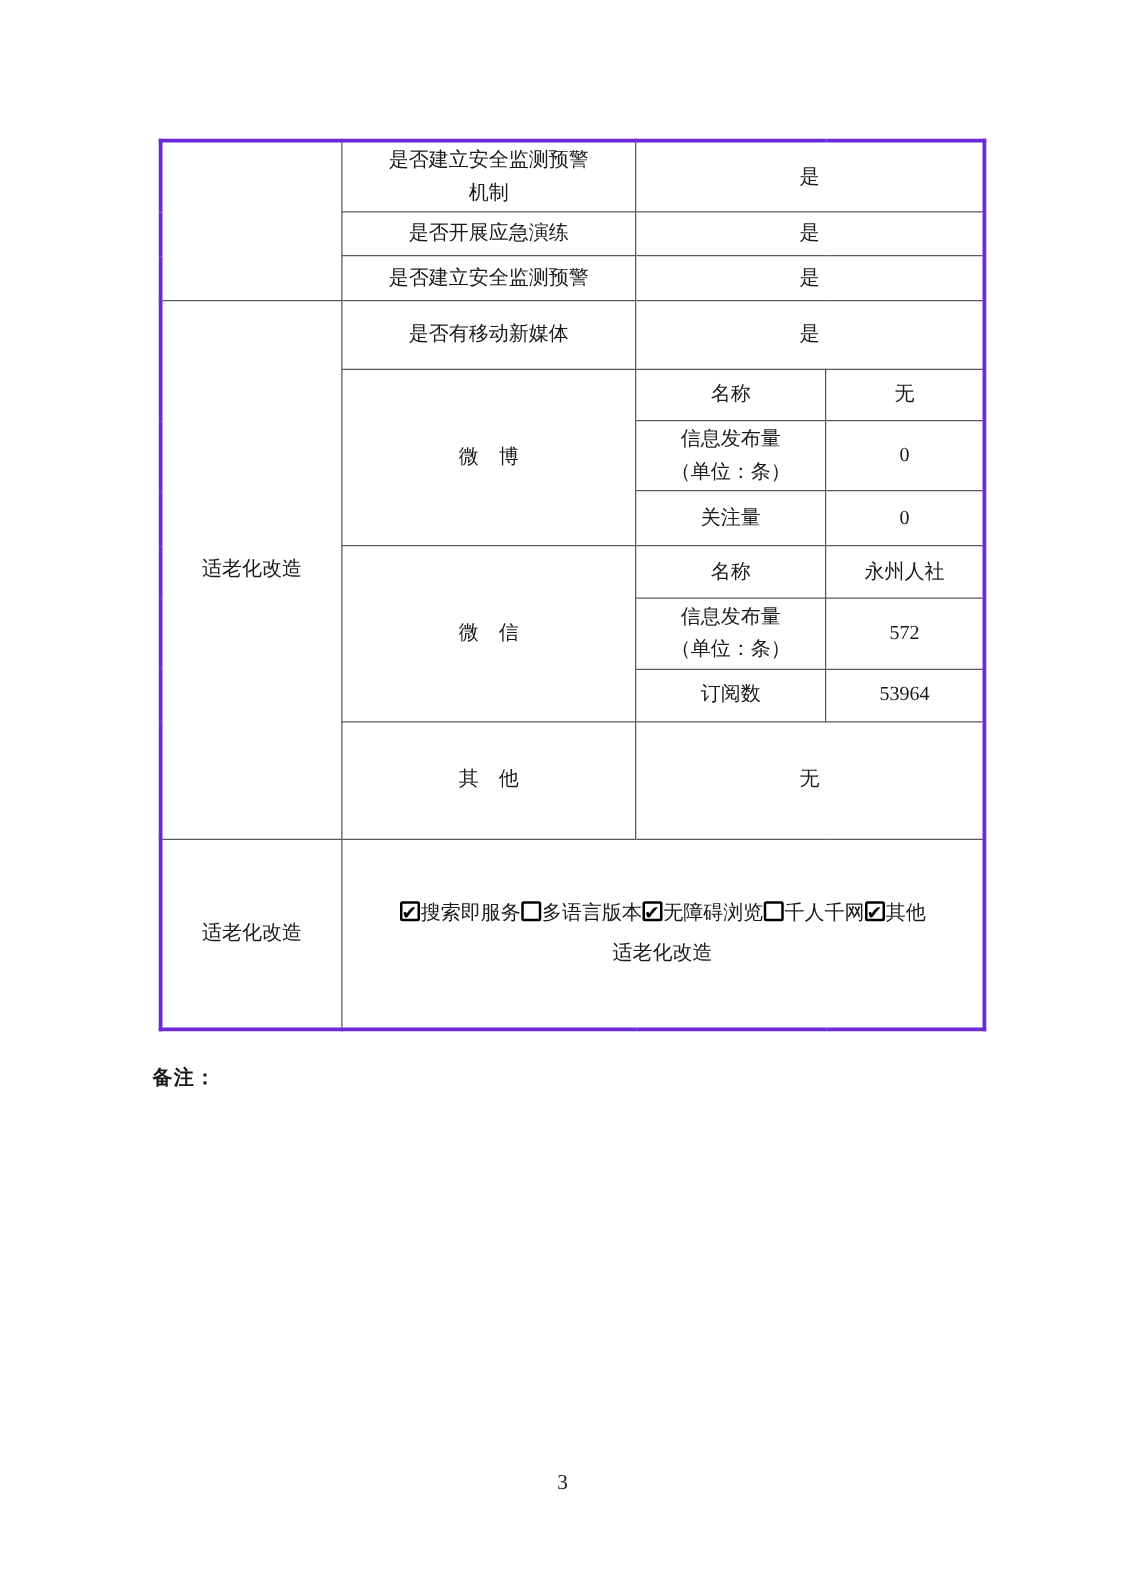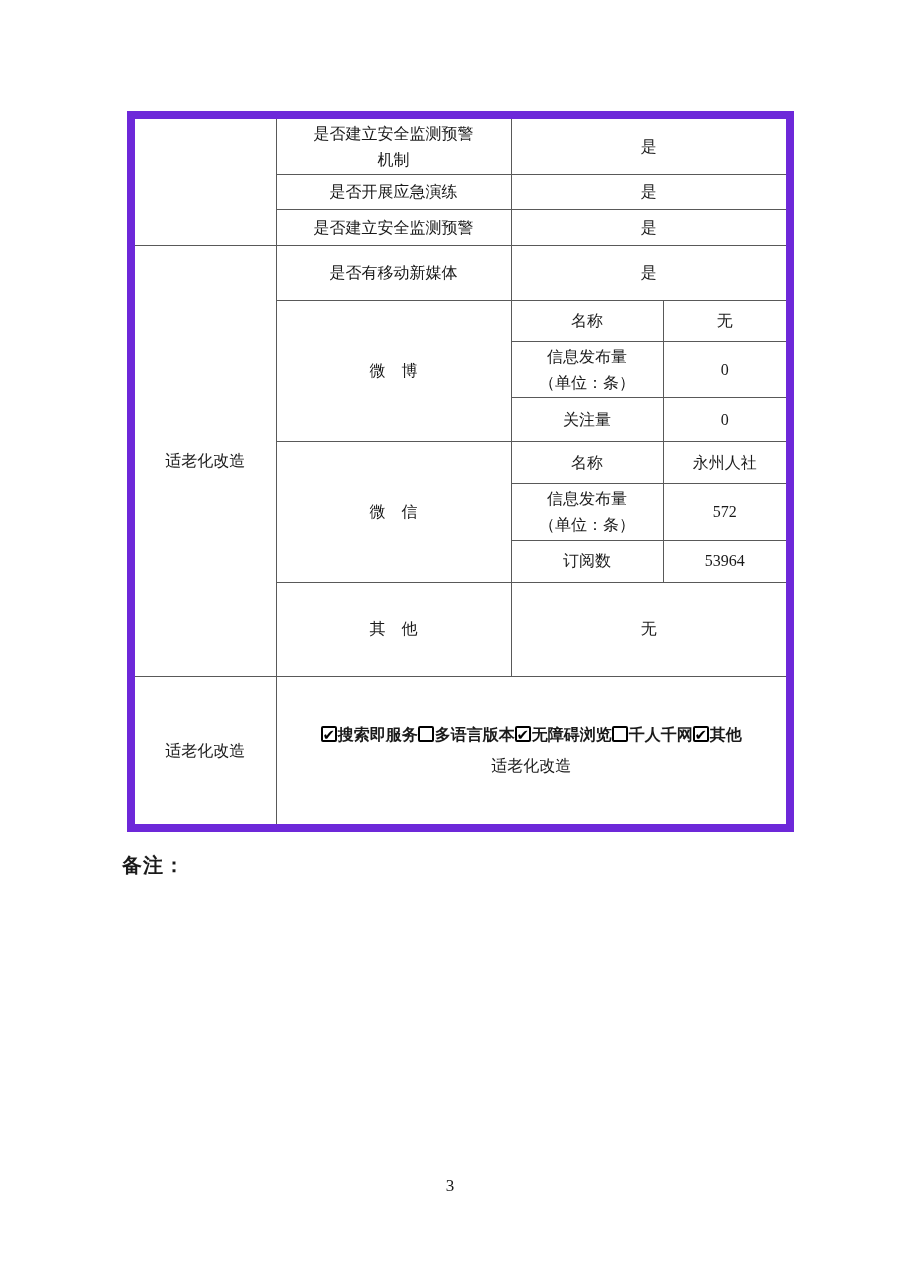--- a/index.html
+++ b/index.html
@@ -9,21 +9,21 @@
     background:#ffffff;
     font-family:"Liberation Serif","DejaVu Serif",serif;
     color:#1a1a1a;
     overflow:hidden;
   }
   table.report{
     position:absolute;left:127px;top:111px;
     width:659px;
     border-collapse:collapse;
     table-layout:fixed;
-    border:8px solid #6d28d9;
+    border:3px solid #6d28d9;
   }
   table.report td{
     border:1px solid #595959;
     text-align:center;
     vertical-align:middle;
     font-size:16px;
     line-height:1.6;
     white-space:pre-line;
     padding:2px 4px;
     box-sizing:border-box;
@@ -57,29 +57,29 @@
     content:"✔";
     position:absolute;
     left:-1px;top:-5px;
     width:14px;
     text-align:center;
     font-size:15px;
     font-weight:900;
     color:#000;
     font-family:"DejaVu Sans",sans-serif;
   }
-  .innov-line1{white-space:nowrap;font-weight:bold;}
+  .innov-line1{white-space:nowrap;}
   .innov-line2{
     display:block;
     margin-top:6px;
   }
   .notes{
     position:absolute;
     left:122px;top:852px;
-    font-size:20px;
+    font-size:16px;
     font-weight:bold;
     letter-spacing:1px;
   }
   .page-number{
     position:absolute;
     left:0;right:0;top:1176px;
     text-align:center;
     font-size:17px;
   }
 </style>

